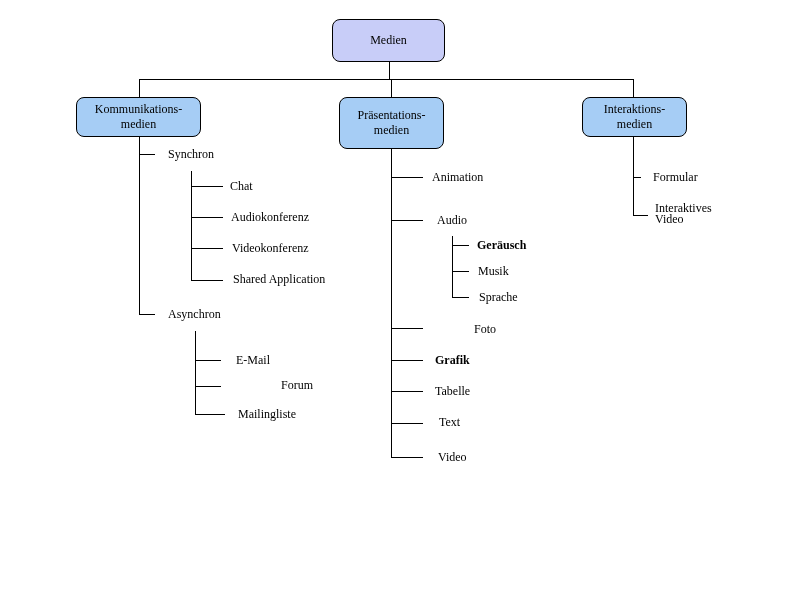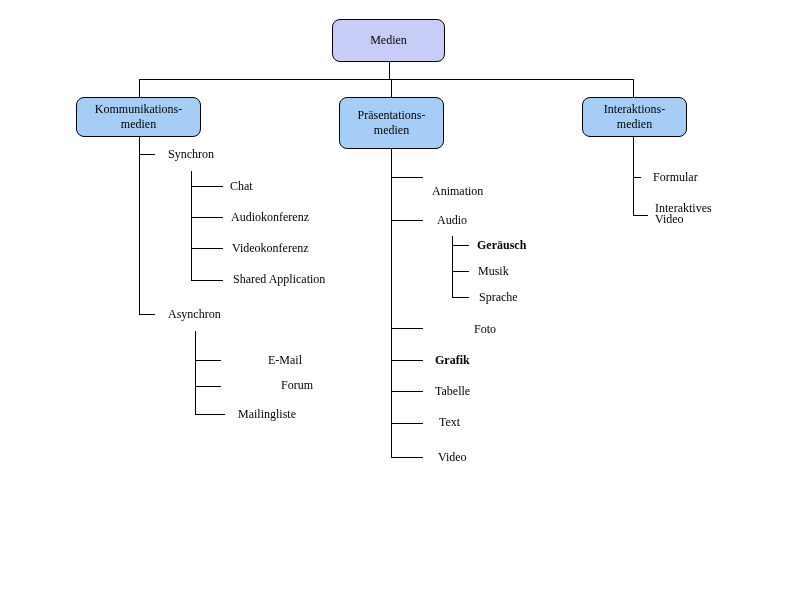--- a/index.html
+++ b/index.html
@@ -71,25 +71,25 @@
     <span>Interaktions-
 medien</span>
   </div>
 
   <div class="lbl" style="left:168px;top:149px;">Synchron</div>
   <div class="lbl" style="left:230px;top:181px;">Chat</div>
   <div class="lbl" style="left:231px;top:212px;">Audiokonferenz</div>
   <div class="lbl" style="left:232px;top:243px;">Videokonferenz</div>
   <div class="lbl" style="left:233px;top:274px;">Shared Application</div>
   <div class="lbl" style="left:168px;top:309px;">Asynchron</div>
-  <div class="lbl" style="left:236px;top:355px;margin-left:32px;">E-Mail</div>
+  <div class="lbl" style="left:236px;top:355px;">E-Mail</div>
   <div class="lbl" style="left:240px;top:380px;margin-left:41px;">Forum</div>
   <div class="lbl" style="left:238px;top:409px;">Mailingliste</div>
 
-  <div class="lbl" style="left:432px;top:186px;">Animation</div>
+  <div class="lbl" style="left:432px;top:172px;">Animation</div>
   <div class="lbl" style="left:437px;top:215px;text-align:right;">Audio</div>
   <div class="lbl" style="left:477px;top:240px;font-weight:bold;">Geräusch</div>
   <div class="lbl" style="left:478px;top:266px;">Musik</div>
   <div class="lbl" style="left:479px;top:292px;text-align:right;">Sprache</div>
   <div class="lbl" style="left:438px;top:324px;margin-left:36px;">Foto</div>
   <div class="lbl" style="left:435px;top:355px;font-weight:bold;">Grafik</div>
   <div class="lbl" style="left:435px;top:386px;">Tabelle</div>
   <div class="lbl" style="left:439px;top:417px;">Text</div>
   <div class="lbl" style="left:438px;top:452px;">Video</div>
 

